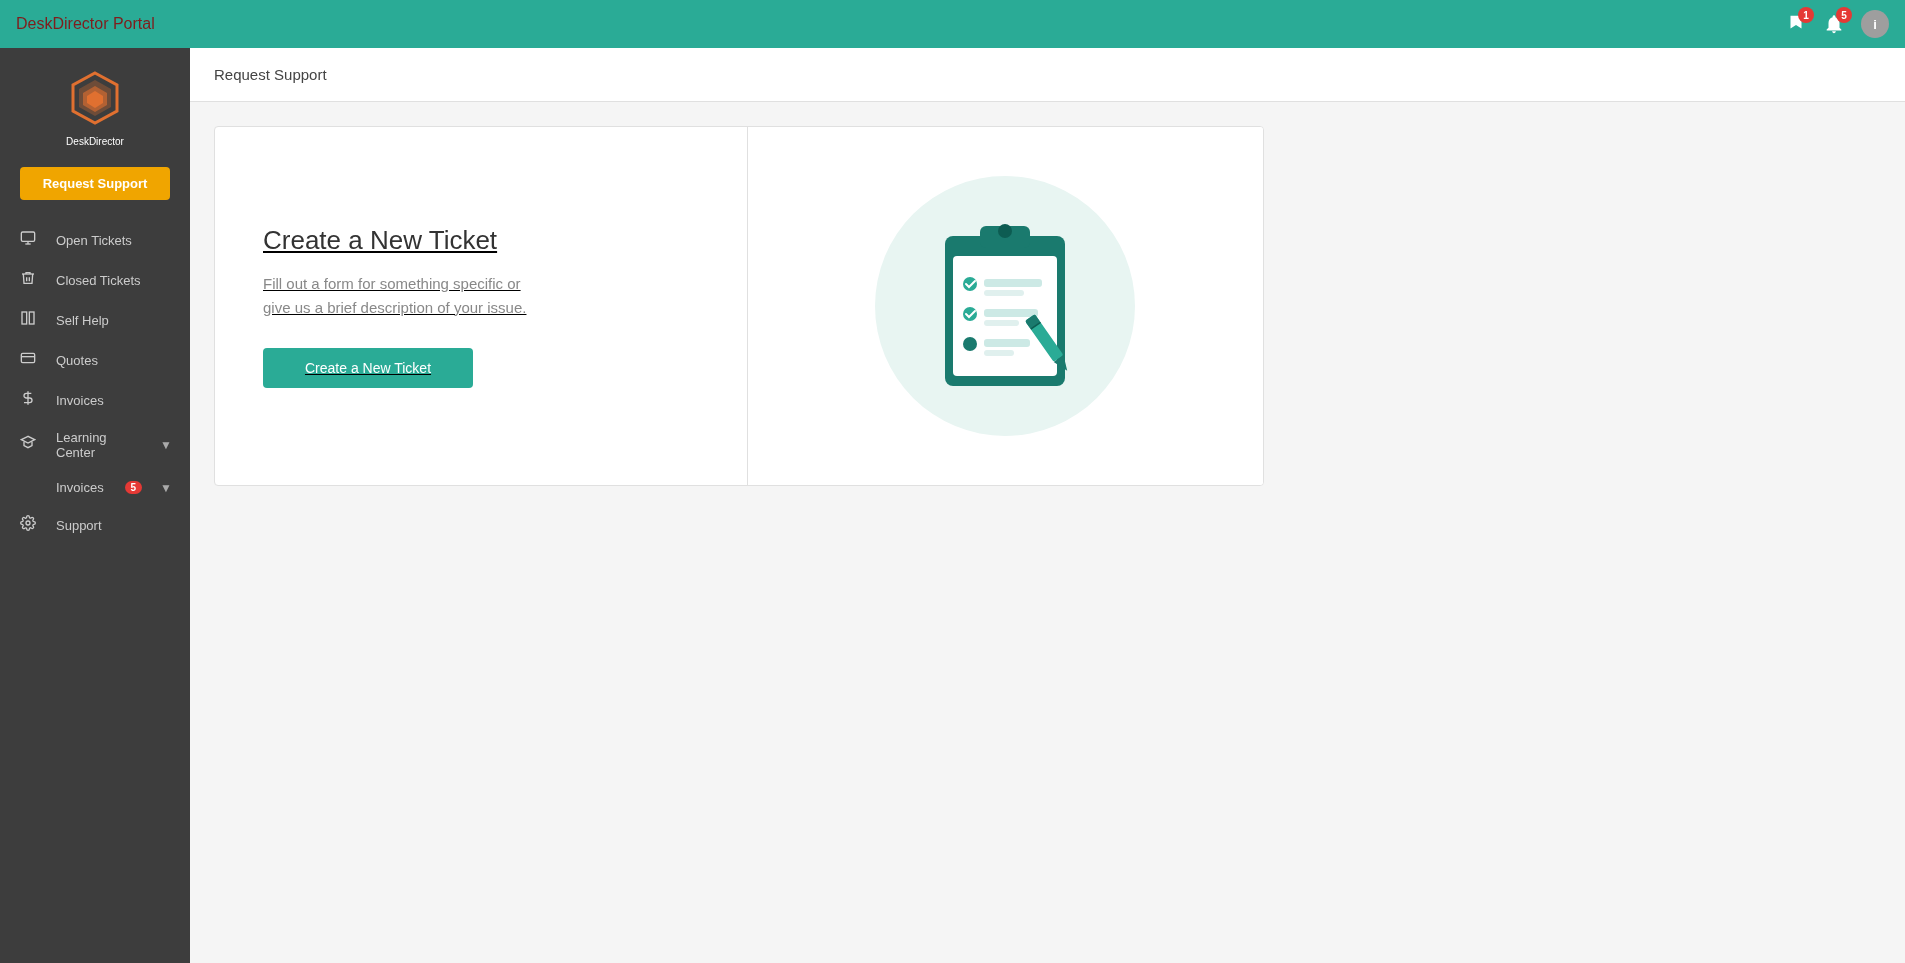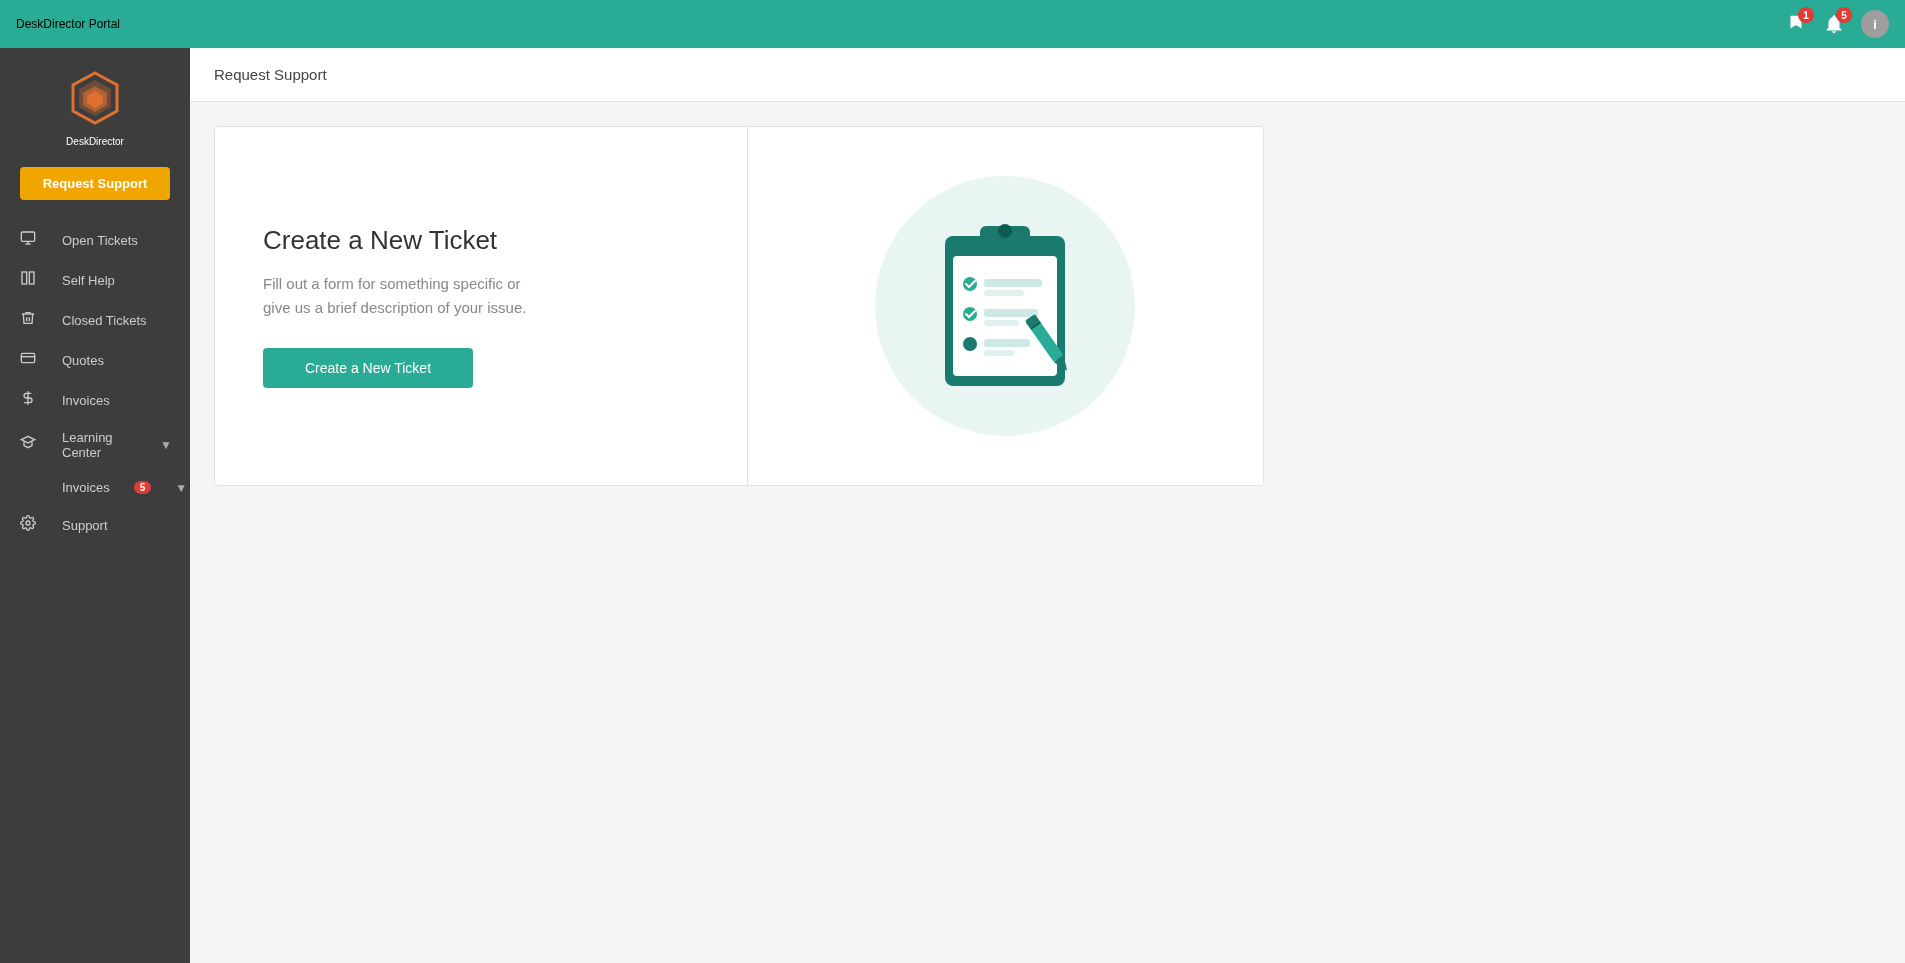--- a/index.html
+++ b/index.html
@@ -10,22 +10,22 @@
       background: #2aab96;
       height: 48px;
       display: flex;
       align-items: center;
       justify-content: space-between;
       padding: 0 16px;
       flex-shrink: 0;
       z-index: 10;
     }
     .topbar-title {
-      color: #000000;
-      font-size: 12px;
+      color: #7f1d1d;
+      font-size: 16px;
       font-weight: 500;
     }
     .topbar-icons {
       display: flex;
       align-items: center;
       gap: 16px;
     }
     .topbar-icon-wrap {
       position: relative;
       cursor: pointer;
@@ -108,21 +108,21 @@
       cursor: pointer;
       width: 150px;
       margin-bottom: 20px;
     }
     .sidebar-nav {
       width: 100%;
     }
     .nav-item {
       display: flex;
       align-items: center;
-      gap: 24px;
+      gap: 18px;
       padding: 10px 18px;
       color: #cccccc;
       font-size: 13px;
       cursor: pointer;
       width: 100%;
       position: relative;
     }
     .nav-item .nav-icon {
       font-size: 16px;
       width: 20px;
@@ -165,20 +165,21 @@
       padding: 24px;
     }
     .card-container {
       display: flex;
       background: white;
       border: 1px solid #e0e0e0;
       border-radius: 4px;
       max-width: 1050px;
       min-height: 360px;
       overflow: hidden;
+      text-decoration: underline;
     }
     .card-left {
       flex: 1;
       padding: 60px 48px;
       display: flex;
       flex-direction: column;
       justify-content: center;
       border-right: 1px solid #e0e0e0;
     }
     .card-title {
@@ -278,37 +279,37 @@
               <line x1="8" y1="21" x2="16" y2="21" stroke="#ccc" stroke-width="2"></line>
               <line x1="12" y1="17" x2="12" y2="21" stroke="#ccc" stroke-width="2"></line>
             </svg>
         </span>
         <span class="nav-item-label">Open Tickets</span>
       </div>
 
       <div class="nav-item">
         <span class="nav-icon">
           <svg width="16" height="16" viewBox="0 0 24 24" fill="none" stroke="#ccc" stroke-width="2">
-              <rect x="3" y="3" width="7" height="18"></rect>
-              <rect x="14" y="3" width="7" height="18"></rect>
-            </svg>
-        </span>
-        <span class="nav-item-label">Self Help</span>
-      </div>
-
-      <div class="nav-item">
-        <span class="nav-icon">
-          <svg width="16" height="16" viewBox="0 0 24 24" fill="none" stroke="#ccc" stroke-width="2">
               <polyline points="3 6 5 6 21 6"></polyline>
               <path d="M19 6l-1 14H6L5 6"></path>
               <path d="M10 11v6M14 11v6"></path>
               <path d="M9 6V4h6v2"></path>
             </svg>
         </span>
         <span class="nav-item-label">Closed Tickets</span>
+      </div>
+
+      <div class="nav-item">
+        <span class="nav-icon">
+          <svg width="16" height="16" viewBox="0 0 24 24" fill="none" stroke="#ccc" stroke-width="2">
+              <rect x="3" y="3" width="7" height="18"></rect>
+              <rect x="14" y="3" width="7" height="18"></rect>
+            </svg>
+        </span>
+        <span class="nav-item-label">Self Help</span>
       </div>
 
       <div class="nav-item">
         <span class="nav-icon">
           <svg width="16" height="16" viewBox="0 0 24 24" fill="none" stroke="#ccc" stroke-width="2">
               <rect x="2" y="5" width="20" height="14" rx="2"></rect>
               <line x1="2" y1="10" x2="22" y2="10"></line>
             </svg>
         </span>
         <span class="nav-item-label">Quotes</span>

